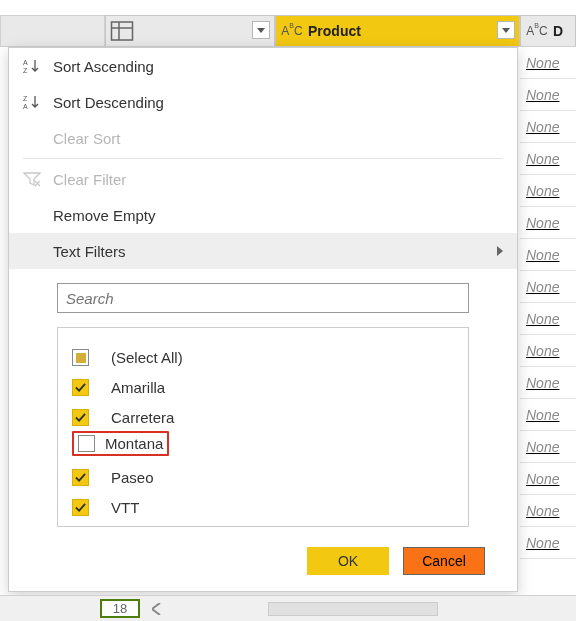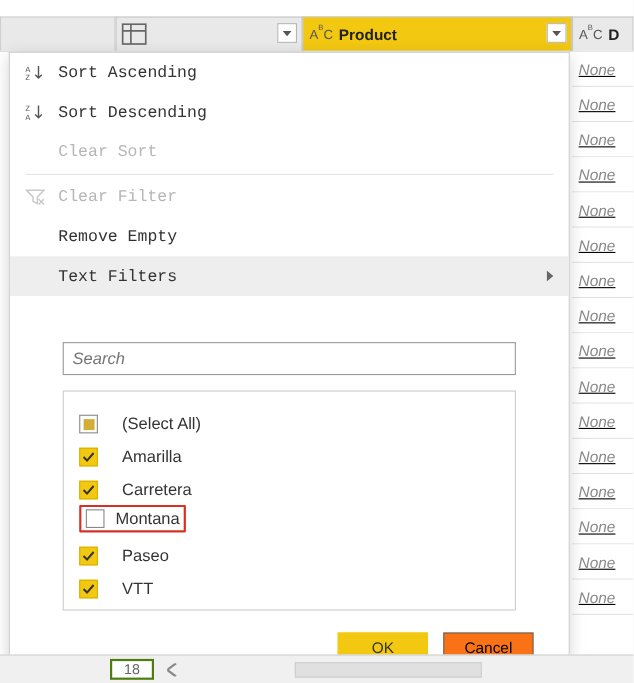--- a/index.html
+++ b/index.html
@@ -149,40 +149,39 @@
     color: #333;
     cursor: default;
     position: relative;
   }
   .menu-item .icon {
     width: 30px;
     display: inline-flex;
     justify-content: flex-start;
     color: #5e5e5e;
   }
-  .menu-item .label { font-size: 15px; font-family: Liberation Mono, monospace; }
+  .menu-item .label { font-size: 15px; }
   .menu-item.disabled { color: #b6b6b6; }
   .menu-item.disabled .icon { color: #c9c9c9; }
   .menu-item.has-sub { background: #eee; }
   .menu-item.has-sub .chev {
     position: absolute;
     right: 14px;
     color: #666;
   }
   .menu-sep {
     height: 1px;
     background: #e4e4e4;
     margin: 2px 14px;
   }
   .menu-indent { padding-left: 44px; }
 
   
   .search-wrap {
     padding: 14px 48px 6px 48px;
-    margin-top: 28px;
   }
   .search-input {
     width: 100%;
     height: 30px;
     border: 1px solid #999;
     font-style: italic;
     color: #9a9a9a;
     font-size: 15px;
     padding: 0 8px;
   }

